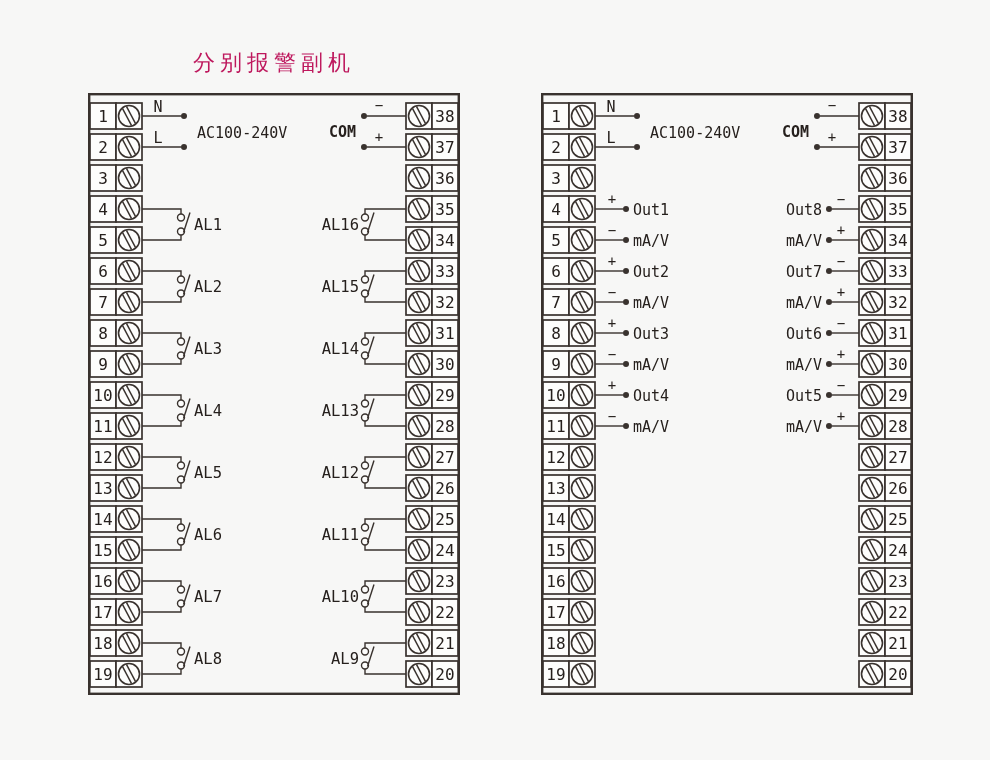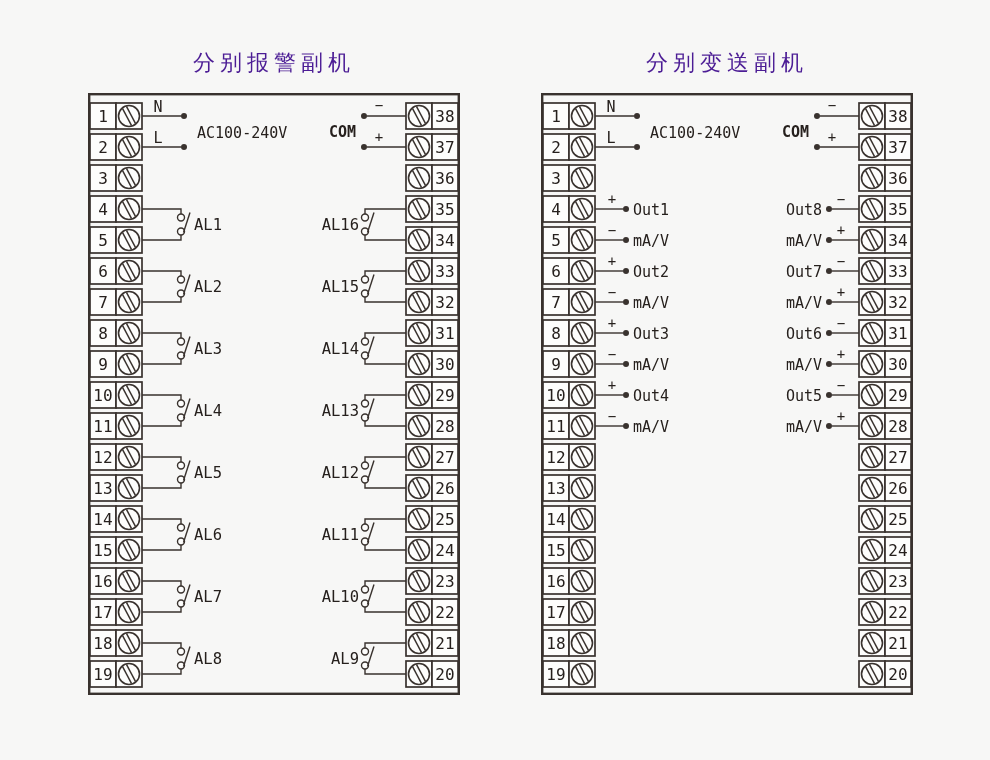--- a/index.html
+++ b/index.html
@@ -11,38 +11,37 @@
     font-family:"DejaVu Sans Mono","Liberation Mono",monospace;
   }
   .dtitle{
     position:absolute;
     top:48px;
     width:372px;
     text-align:center;
     font-family:Liberation Sans, sans-serif;
     font-size:22px;
     letter-spacing:5px;
-    color:#4c1d95;
+    color:#be185d;
     white-space:nowrap;
   }
   #title-0{left:88px;}
   #title-1{left:541px;}
   .diagram{position:absolute;top:93px;}
   #diagram-0{left:88px;}
   #diagram-1{left:541px;}
   svg text{
     font-family:"DejaVu Sans Mono","Liberation Mono",monospace;
   }
 </style>
 </head>
 <body>
 
 <div class="page" style="background: rgb(247, 247, 246);">
   <div class="dtitle" id="title-0">分别报警副机</div>
-  <div class="dtitle" id="title-1">分别变送副机</div>
   <div class="diagram" id="diagram-0"><svg viewBox="0 0 372 602" width="372" height="602">
         <rect x="1.2" y="1.2" width="369.6" height="599.6" fill="none" stroke="#39322e" stroke-width="2.4"></rect>
         <g>
           <rect x="2" y="10" width="26" height="26" fill="#fdfdfc" stroke="#39322e" stroke-width="1.7"></rect>
           <rect x="28" y="10" width="26" height="26" fill="#fdfdfc" stroke="#39322e" stroke-width="1.7"></rect>
           <g>
             <circle cx="41" cy="23" r="10.5" fill="#fdfdfc" stroke="#39322e" stroke-width="1.6"></circle>
             <line x1="34.5" y1="15.5" x2="43.5" y2="32.5" stroke="#39322e" stroke-width="1.6"></line>
             <line x1="38.5" y1="13.5" x2="47.5" y2="30.5" stroke="#39322e" stroke-width="1.6"></line>
           </g>

